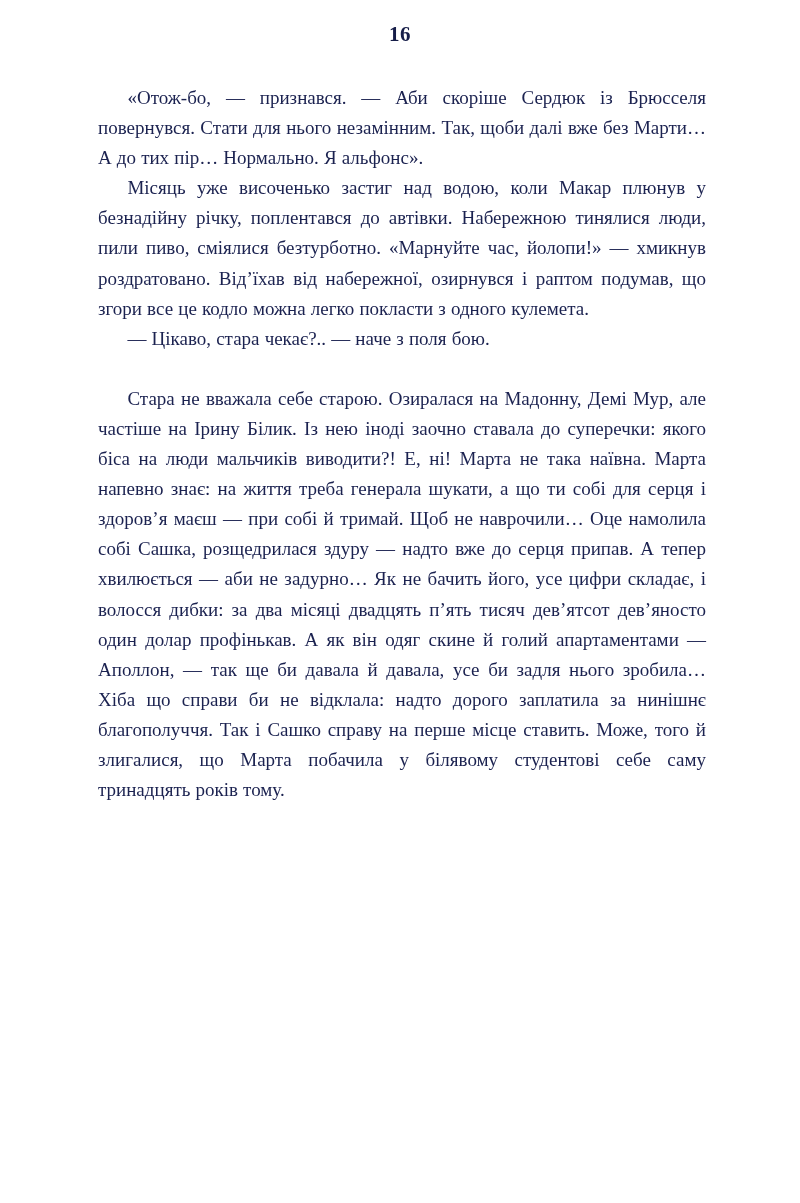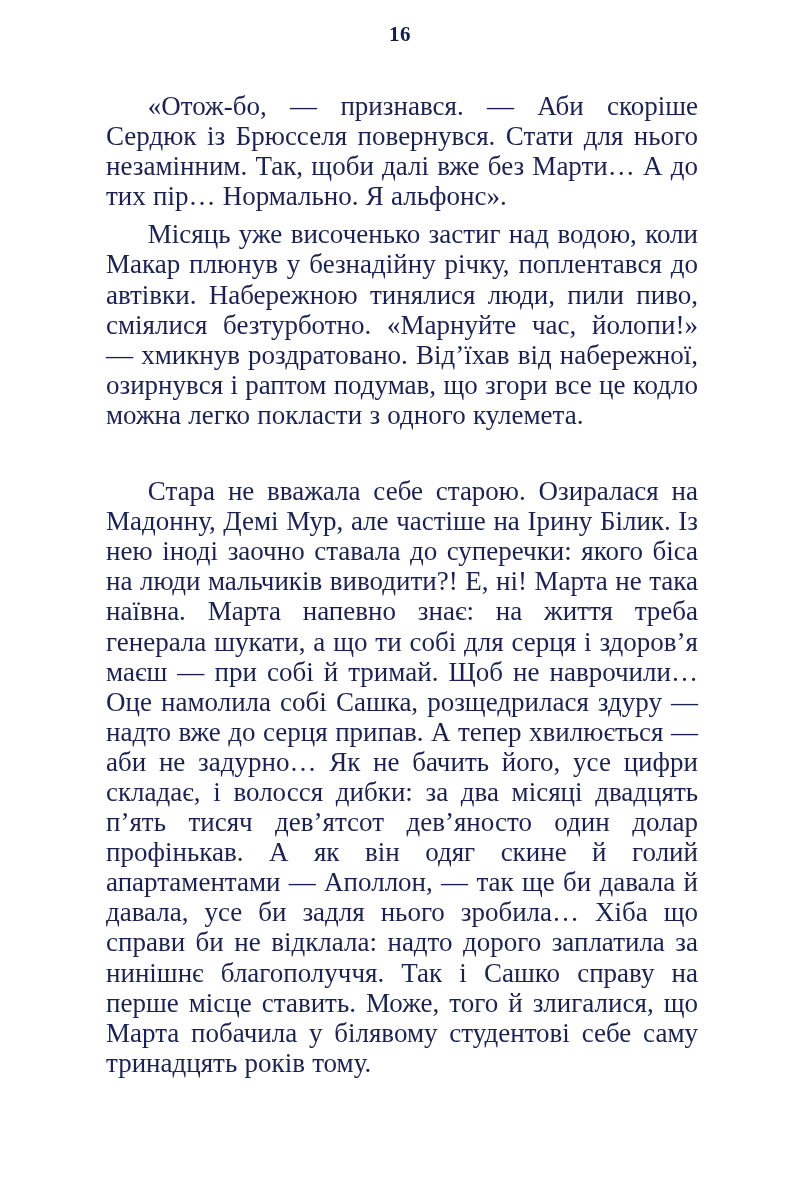--- a/index.html
+++ b/index.html
@@ -31,22 +31,22 @@
     letter-spacing: 0.5px;
     color: #161d48;
   }
   .textblock {
     position: absolute;
     top: 83px;
     left: 98px;
     width: 608px;
   }
   p.para {
-    margin: 8px;
-    font-size: 27px;
+    margin: 0;
+    font-size: 19px;
     line-height: 30.1px;
     text-align: justify;
     text-align-last: left;
     text-justify: inter-word;
     word-spacing: 0.02em;
     -webkit-hyphens: none;
     hyphens: none;
     white-space: normal;
   }
   p.indent {
@@ -63,20 +63,21 @@
 
   <div class="folio">16</div>
 
   <div class="textblock">
 
     <p class="para indent">«Отож-бо, — признався. — Аби скоріше Сердюк із Брюсселя повернувся. Стати для нього незамінним. Так, щоби далі вже без Марти… А до тих пір… Нормально. Я альфонс».</p>
 
 
     <p class="para indent">Місяць уже височенько застиг над водою, коли Макар плюнув у безнадійну річку, поплентався до автівки. Набережною тинялися люди, пили пиво, сміялися безтурботно. «Марнуйте час, йолопи!» — хмикнув роздратовано. Від’їхав від набережної, озирнувся і раптом подумав, що згори все це кодло можна легко покласти з одного кулемета.</p>
 
+    <p class="para indent">— Цікаво, стара чекає?.. — наче з поля бою.</p>
 
     <div class="section-gap"></div>
 
     <p class="para indent"></p>
 
     <p class="para indent">Стара не вважала себе старою. Озиралася на Мадонну, Демі Мур, але частіше на Ірину Білик. Із нею іноді заочно ставала до суперечки: якого біса на люди мальчиків виводити?! Е, ні! Марта не така наївна. Марта напевно знає: на життя треба генерала шукати, а що ти собі для серця і здоров’я маєш — при собі й тримай. Щоб не наврочили… Оце намолила собі Сашка, розщедрилася здуру — надто вже до серця припав. А тепер хвилюється — аби не задурно… Як не бачить його, усе цифри складає, і волосся дибки: за два місяці двадцять п’ять тисяч дев’ятсот дев’яносто один долар профінькав. А як він одяг скине й голий апартаментами — Аполлон, — так ще би давала й давала, усе би задля нього зробила… Хіба що справи би не відклала: надто дорого заплатила за нинішнє благополуччя. Так і Сашко справу на перше місце ставить. Може, того й злигалися, що Марта побачила у білявому студентові себе саму тринадцять років тому.</p>
 
   </div>
 
 </div>

